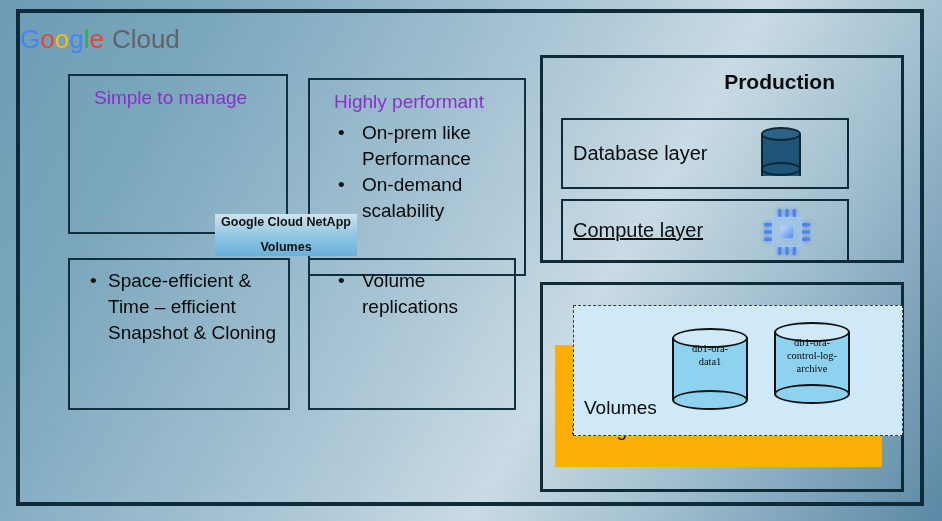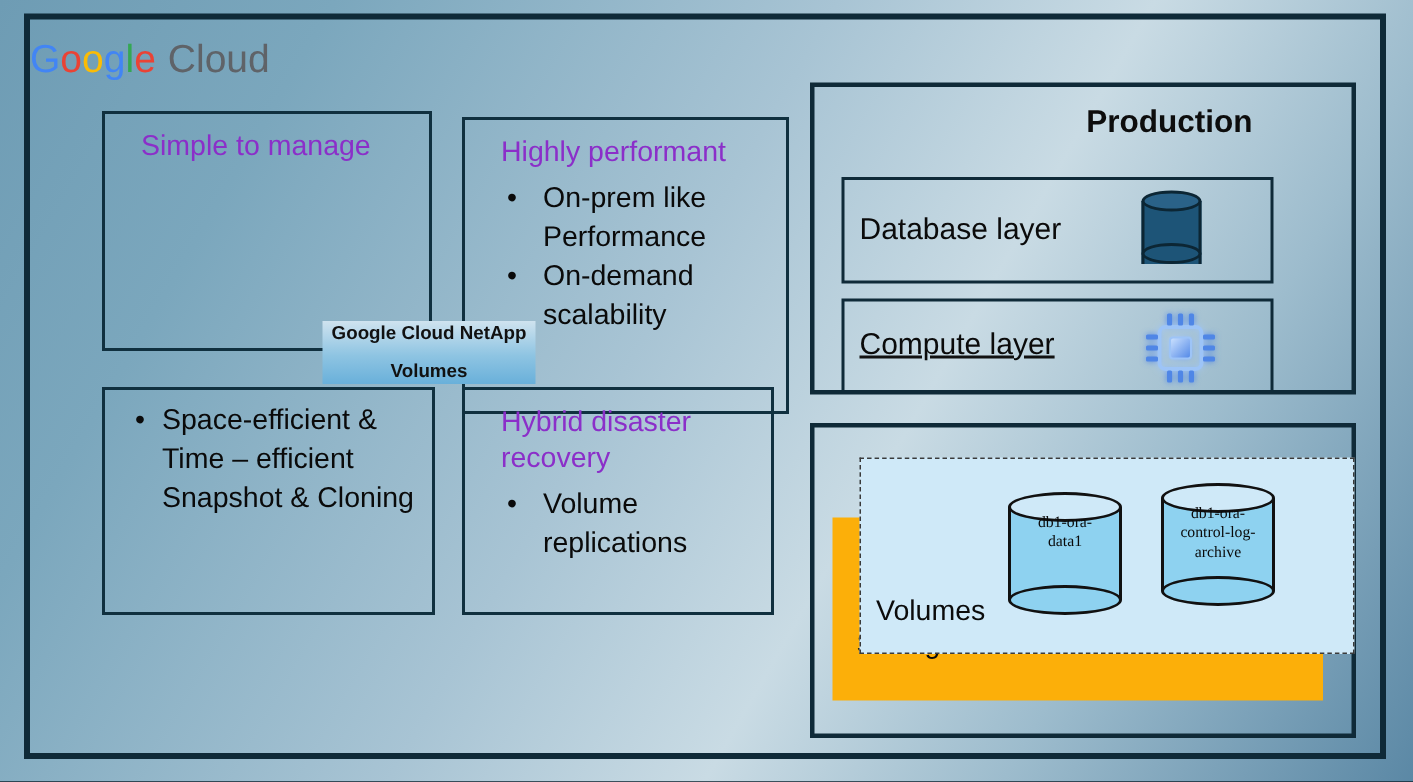--- a/index.html
+++ b/index.html
@@ -299,21 +299,20 @@
 
   <div class="feat" id="feat-ent">
     <div class="body">
       <ul>
         <li class="wide">Space-efficient &amp; Time – efficient Snapshot &amp; Cloning</li>
       </ul>
     </div>
   </div>
 
   <div class="feat" id="feat-hybrid">
-    <div class="head">Hybrid disaster recovery</div>
     <div class="body">
       <ul>
         <li>Volume replications</li>
       </ul>
     </div>
   </div>
 
   <div id="gcnv-label">
     <span>Google Cloud NetApp</span>
     <span>Volumes</span>

